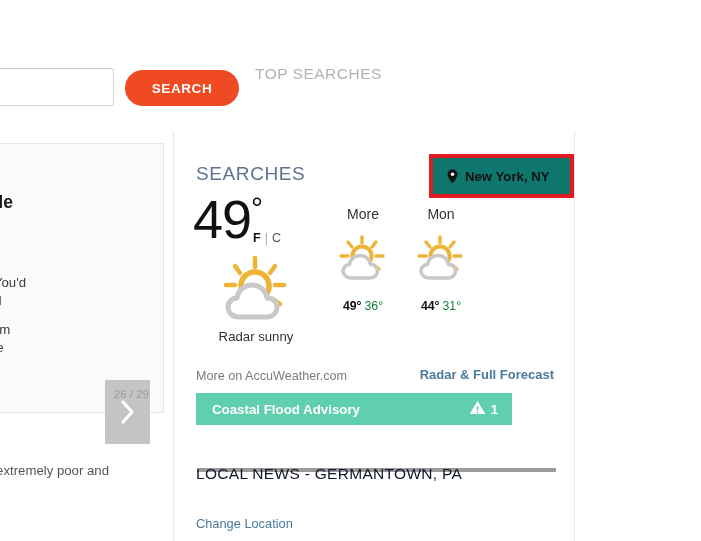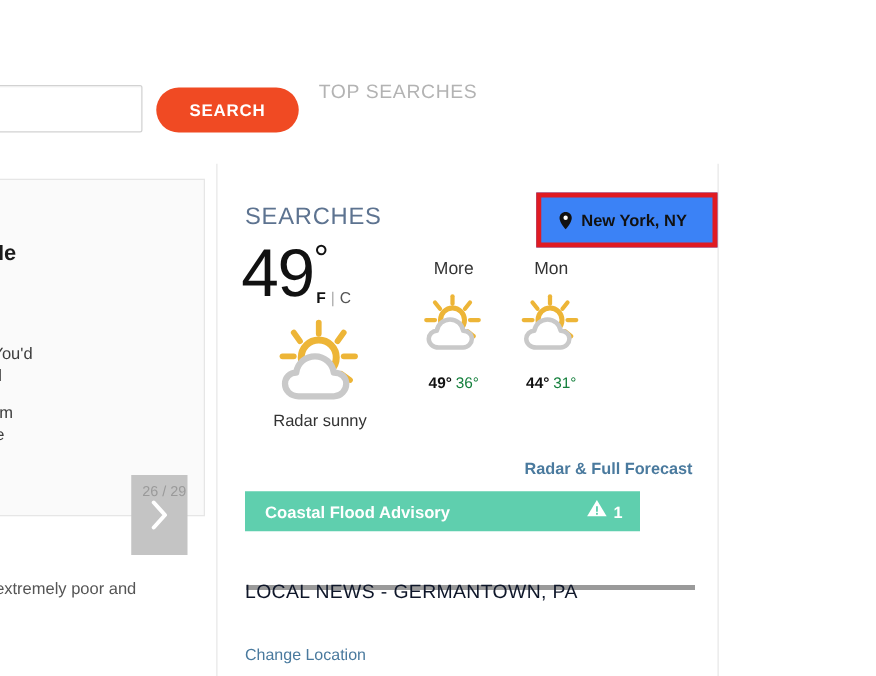--- a/index.html
+++ b/index.html
@@ -82,21 +82,21 @@
   }
   .w-title {
     position: absolute; left: 22px; top: 32px;
     font-size: 19px; color: #5d7390; letter-spacing: .6px; font-weight: normal;
   }
 
   
   .loc-box {
     position: absolute; left: 255px; top: 23px;
     width: 145px; height: 44px;
-    border: 4px solid #e01b22; background: #3b82f6;
+    border: 4px solid #e01b22; background: #0f766e;
     display: flex; align-items: center; cursor: pointer;
   }
   .loc-inner { display: flex; align-items: center; padding-left: 14px; }
   .pin-icon { width: 11px; height: 15px; margin-right: 7px; flex: none; }
   .loc-text { font-size: 13.2px; font-weight: bold; color: #111; white-space: nowrap; }
 
   
   .cur-temp {
     position: absolute; left: 19px; top: 60px;
     font-size: 54px; font-weight: normal; color: #111; line-height: 56px;
@@ -287,20 +287,21 @@
                      C38.5 29.5 41.5 32.5 41.5 36 C41.5 39.5 38.5 43 34.5 43 Z" fill="#ffffff" stroke="#c9c9c9" stroke-width="3.6" stroke-linejoin="round"></path>
           </svg>
         </div>
         <div class="fc-temps">
           <span class="fc-hi">44°</span><span class="fc-lo">31°</span>
         </div>
       </div>
 
     </div>
 
+    <a class="more-link">More on AccuWeather.com</a>
     <a class="radar-link">Radar &amp; Full Forecast</a>
 
     <div class="advisory">
       <span class="adv-text">Coastal Flood Advisory</span>
       <span class="adv-right">
         <span>
           <svg width="17" height="15" viewBox="0 0 17 15">
             <path d="M8.5 1 L16.3 14 L0.7 14 Z" fill="#ffffff"></path>
             <rect x="7.8" y="6" width="1.5" height="4.4" fill="#5fcfae"></rect>
             <rect x="7.8" y="11.3" width="1.5" height="1.5" fill="#5fcfae"></rect>

